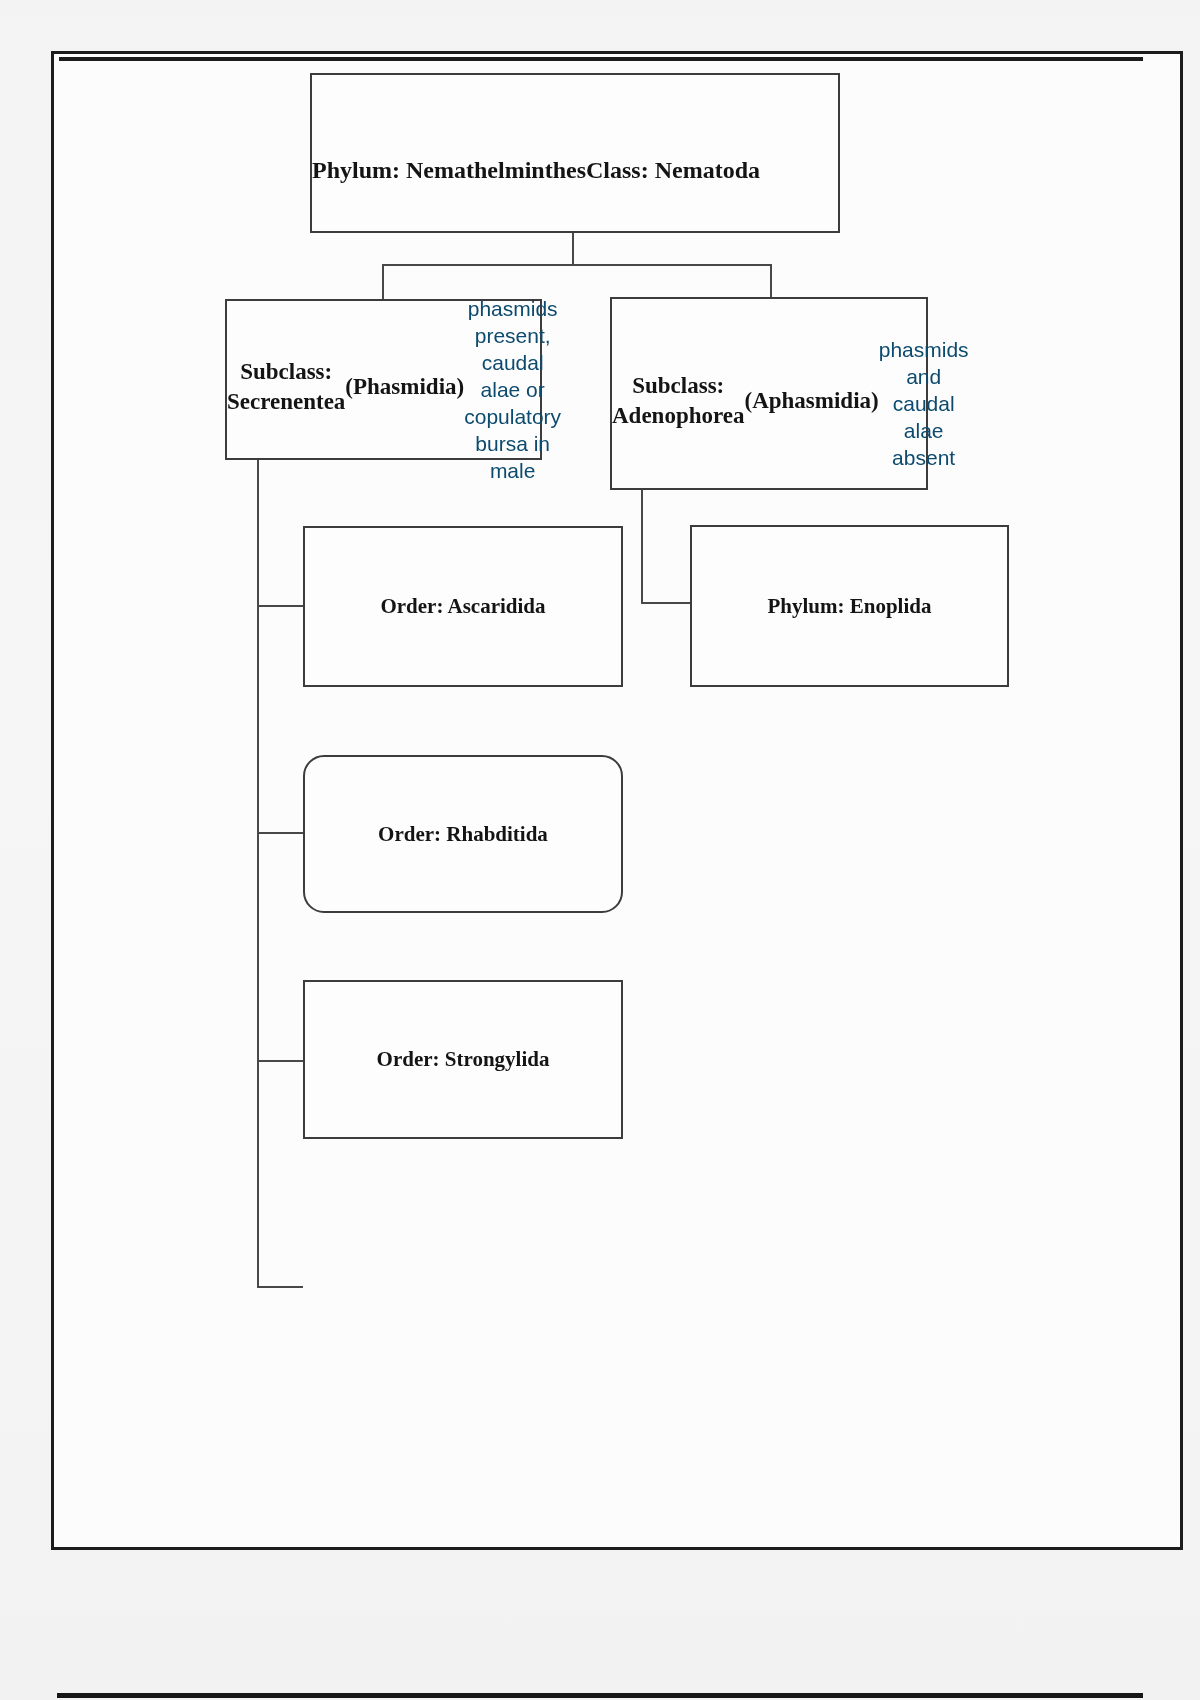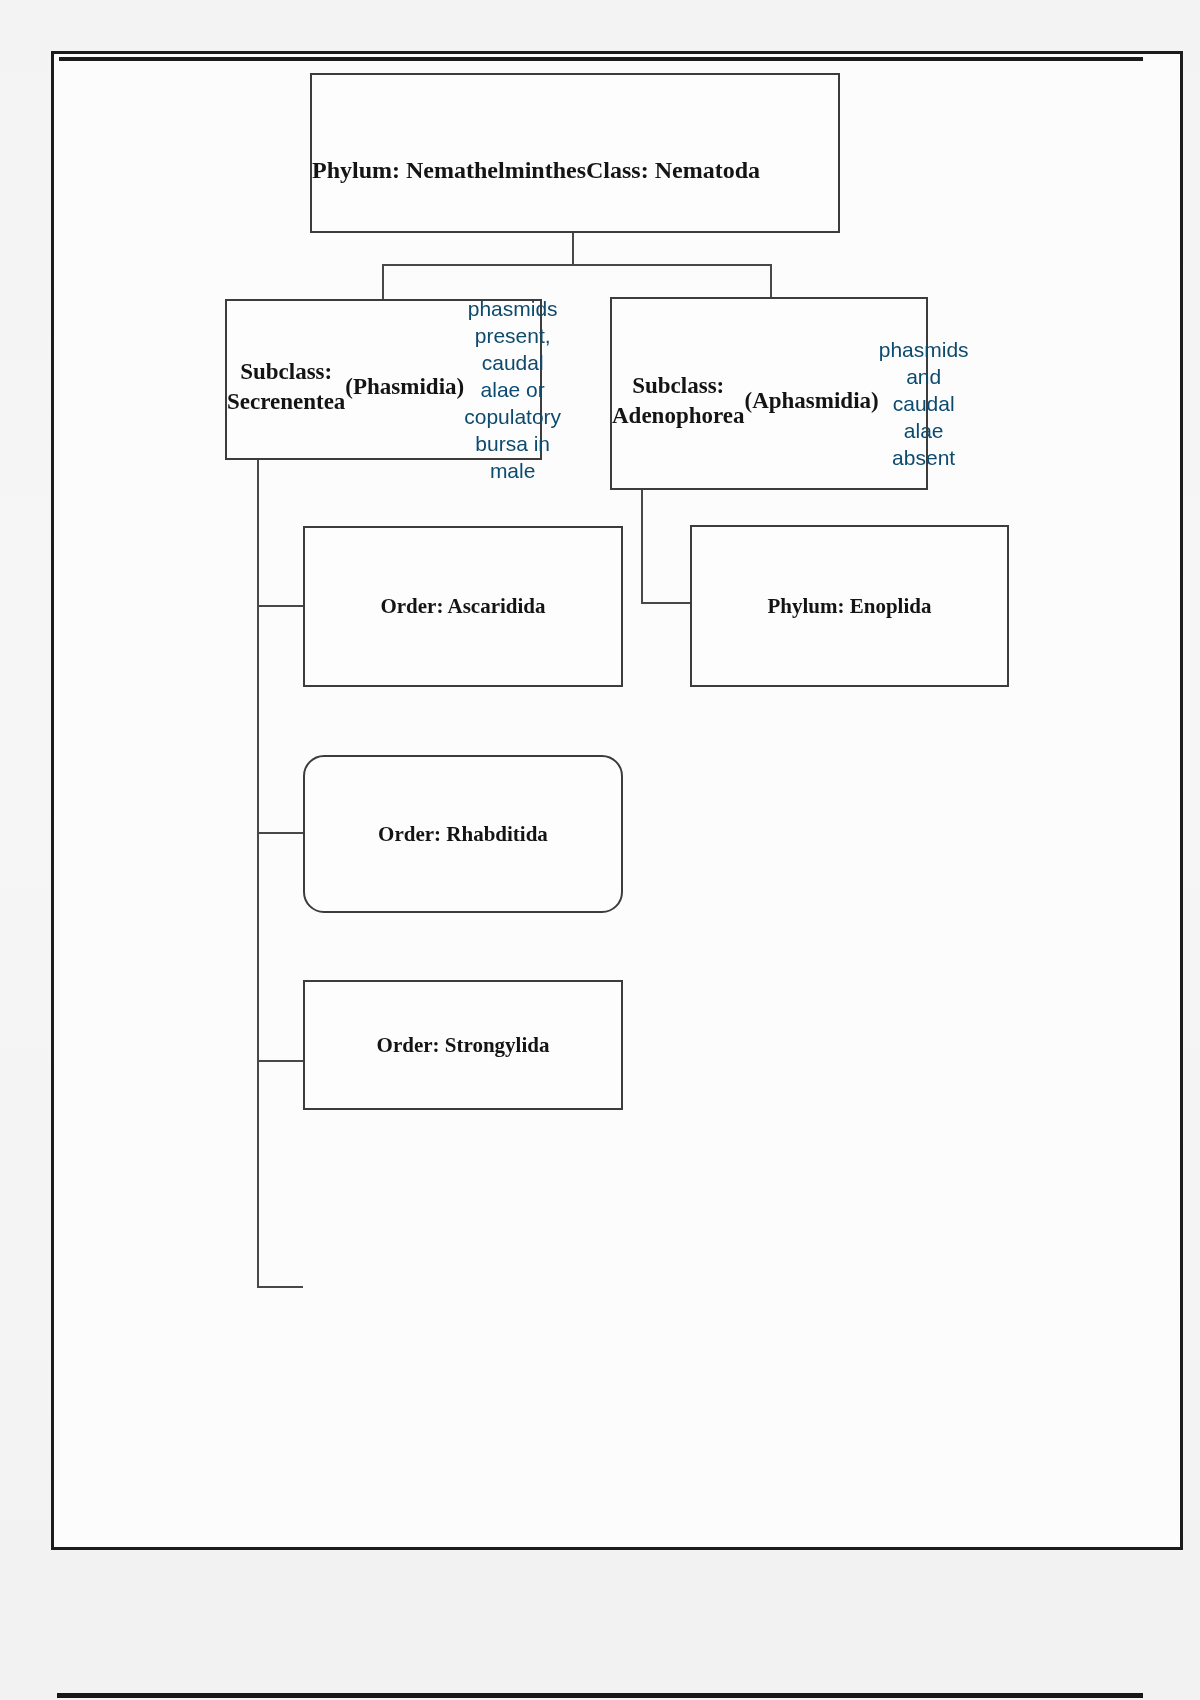--- a/index.html
+++ b/index.html
@@ -89,21 +89,21 @@
     color: #0c4a6e;
   }
   .node.order-node {
     width: 320px;
     font-weight: bold;
     font-size: 21px;
   }
   .order-ascaridida { left: 303px; top: 526px; height: 161px; }
   .order-enoplida   { left: 690px; top: 525px; width: 319px !important; height: 162px; }
   .order-rhabditida { left: 303px; top: 755px; height: 158px; border-radius: 21px; }
-  .order-strongylida{ left: 303px; top: 980px; height: 130px; justify-content: center; }
+  .order-strongylida{ left: 303px; top: 980px; height: 159px; justify-content: center; }
   .order-spirurida  { left: 303px; top: 1208px; height: 160px; }
   .connector {
     position: absolute;
     background: #484848;
   }
   
   .conn-root-stub   { left: 572px; top: 233px; width: 2px; height: 33px; }
   .conn-root-h      { left: 382px; top: 264px; width: 390px; height: 2px; }
   .conn-left-drop   { left: 382px; top: 264px; width: 2px; height: 37px; }
   .conn-right-drop  { left: 770px; top: 264px; width: 2px; height: 35px; }

